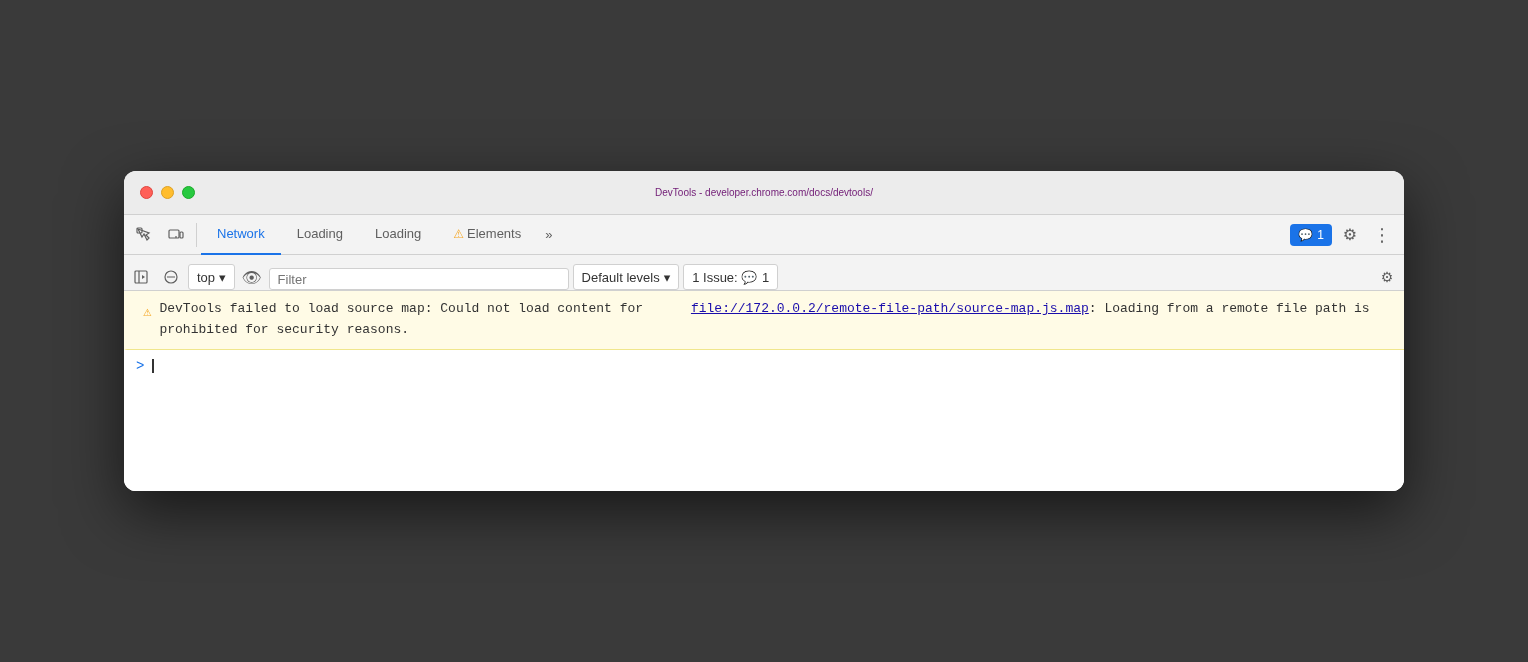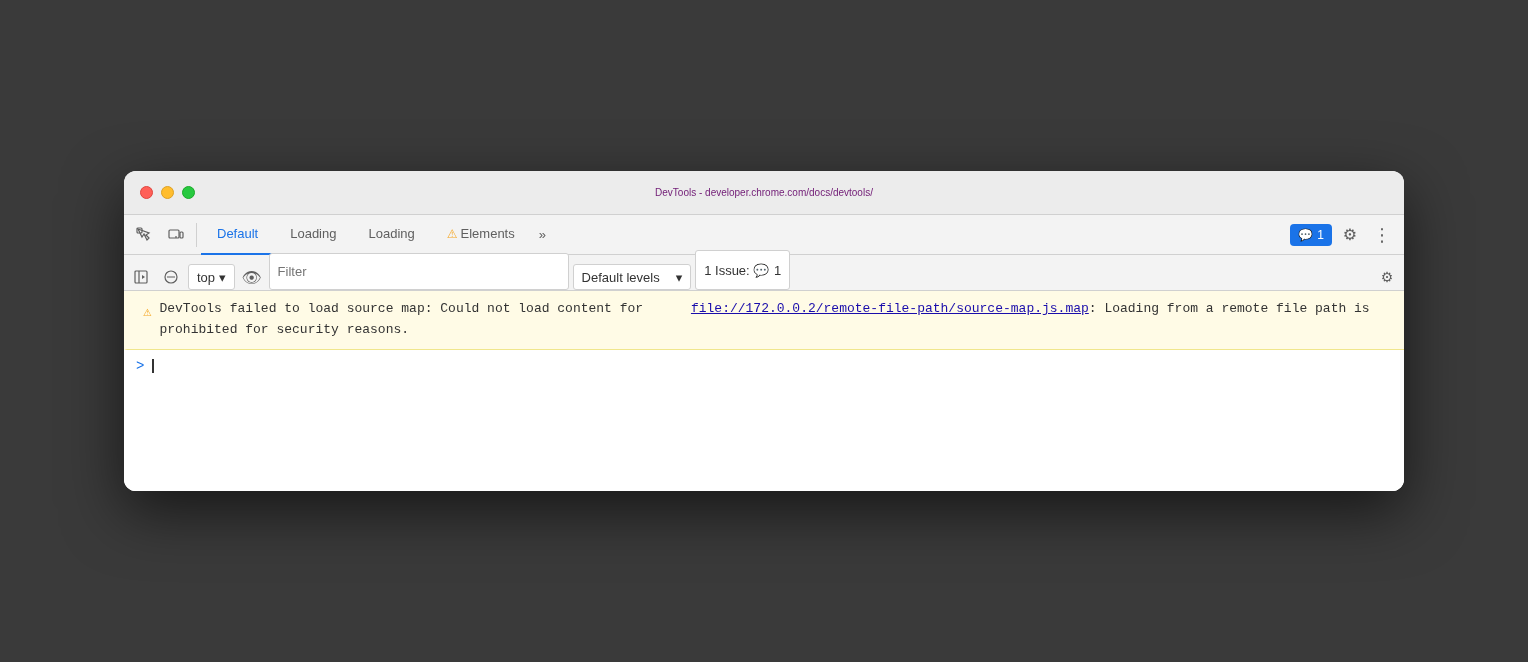--- a/index.html
+++ b/index.html
@@ -205,35 +205,35 @@
       border: 1px solid #d0d0d0;
       border-radius: 3px;
       font-size: 13px;
       color: #333;
       cursor: pointer;
       height: 26px;
     }
 
     .filter-input {
       flex: 1;
-      height: 37px;
+      height: 22px;
       border: 1px solid #d0d0d0;
       border-radius: 3px;
       padding: 0 8px;
       font-size: 13px;
       color: #999;
       background: white;
       outline: none;
       max-width: 300px;
     }
 
     .levels-dropdown {
       display: flex;
       align-items: center;
-      gap: 16px;
+      gap: 4px;
       padding: 3px 8px;
       background: white;
       border: 1px solid #d0d0d0;
       border-radius: 3px;
       font-size: 13px;
       color: #333;
       cursor: pointer;
       height: 26px;
     }
 
@@ -241,21 +241,21 @@
       display: flex;
       align-items: center;
       gap: 4px;
       padding: 3px 8px;
       background: white;
       border: 1px solid #d0d0d0;
       border-radius: 3px;
       font-size: 13px;
       color: #333;
       cursor: pointer;
-      height: 40px;
+      height: 26px;
     }
 
     .console-gear {
       margin-left: auto;
       width: 26px;
       height: 26px;
       display: flex;
       align-items: center;
       justify-content: center;
       cursor: pointer;
@@ -370,21 +370,21 @@
           <rect x="1" y="3" width="10" height="8" rx="1" stroke="#5f5f5f" stroke-width="1.2" fill="none"></rect>
           <rect x="12" y="5" width="3" height="6" rx="1" stroke="#5f5f5f" stroke-width="1.2" fill="none"></rect>
           <line x1="8" y1="9" x2="8" y2="11" stroke="#5f5f5f" stroke-width="1.2"></line>
         </svg>
       </button>
 
       <div class="toolbar-divider"></div>
 
       <div class="tabs">
         <div class="tab active">
-          <span>Default</span>
+          <span>Network</span>
         </div>
         <div class="tab">
           <span>Loading</span>
         </div>
         <div class="tab">
           <span>Loading</span>
         </div>
         <div class="tab">
           <span class="network-warn">⚠</span>
           <span>Elements</span>

